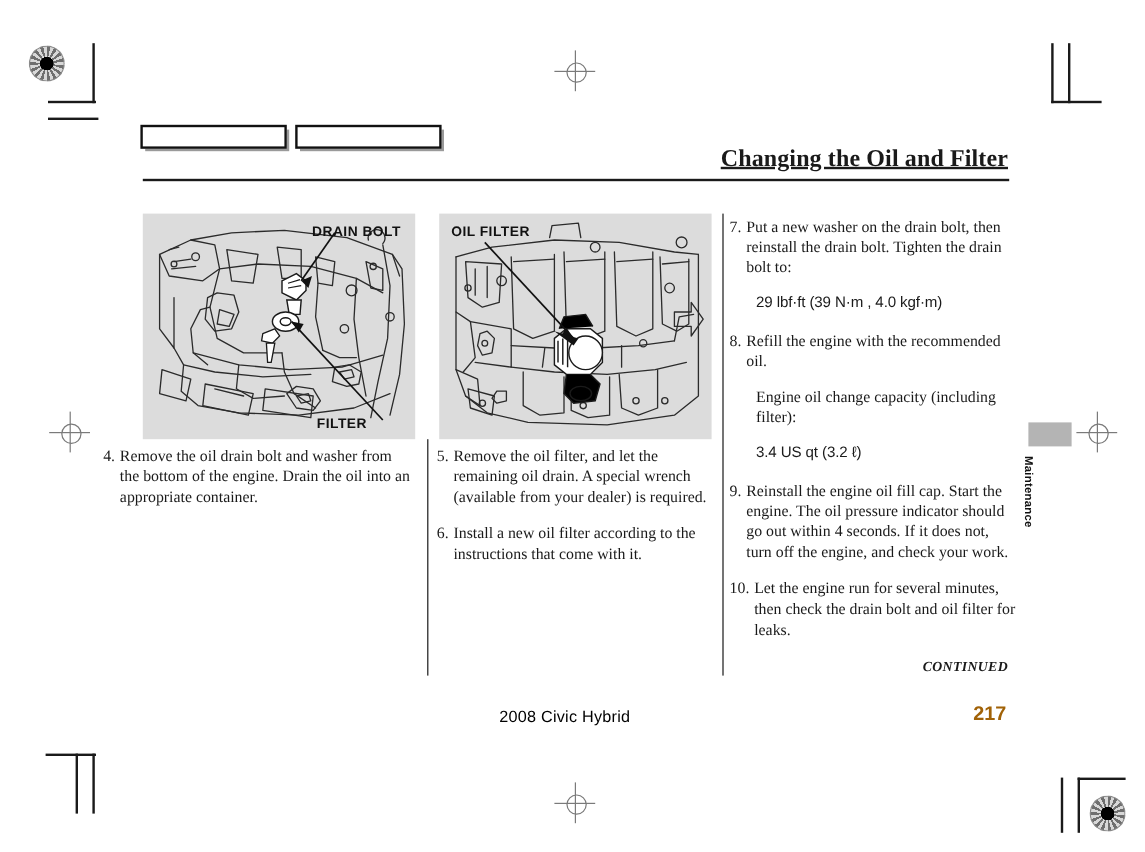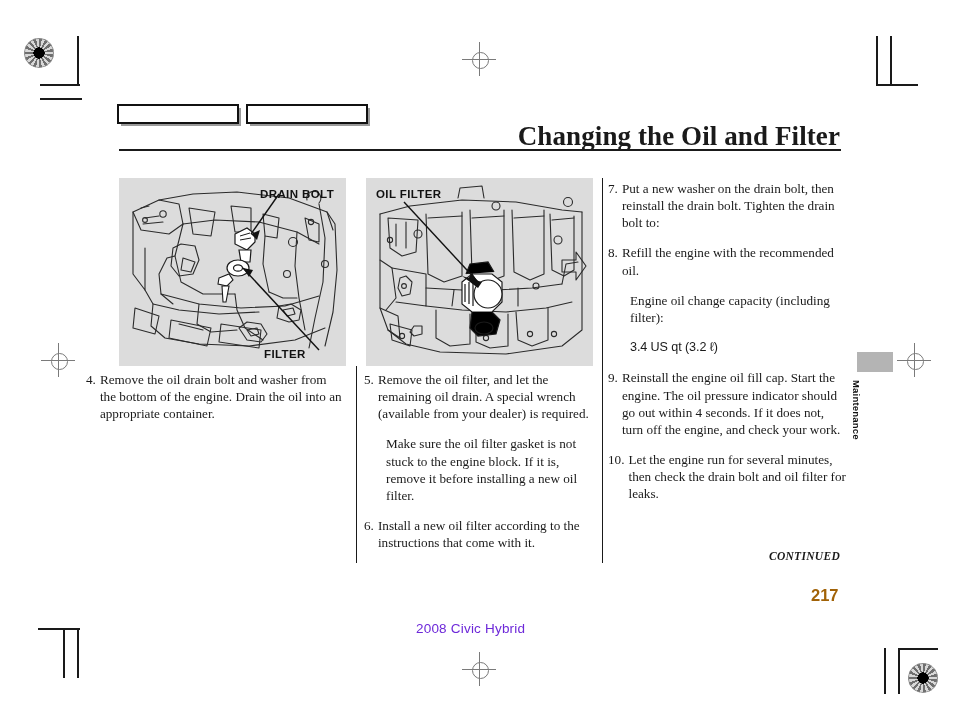--- a/index.html
+++ b/index.html
@@ -58,23 +58,24 @@
     box-shadow: 3px 3px 0 -1px #9a9a9a;
   }
 
   
   .page-title {
     position: absolute;
     right: 114px;
     top: 121px;
     font-family: "Liberation Serif", serif;
     font-weight: bold;
-    font-size: 27px;
+    font-size: 20px;
     letter-spacing: 0.1px;
     white-space: nowrap;
+    text-decoration: underline;
   }
   .title-rule {
     position: absolute;
     left: 119px;
     top: 149px;
     width: 722px;
     height: 2px;
     background: #1a1a1a;
   }
 
@@ -163,22 +164,21 @@
   }
 
   
   .footer-model {
     position: absolute;
     left: 416px;
     top: 590px;
     font-family: "Liberation Sans", sans-serif;
     font-size: 13.5px;
     letter-spacing: 0.2px;
-    color: #6d28d9;
-    margin-top: 31px;
+    color: #000000;
   }
   .footer-page {
     position: absolute;
     left: 811px;
     top: 586px;
     font-family: "Liberation Sans", sans-serif;
     font-weight: bold;
     font-size: 16.5px;
     color: #a16207;
   }
@@ -365,32 +365,32 @@
     <div class="step-num">4.</div>
     <div class="step-body">Remove the oil drain bolt and washer from the bottom of the engine. Drain the oil into an appropriate container.</div>
   </div>
 </div>
 
 <div class="col" style="left:364px; top:371px; width:232px;">
   <div class="step">
     <div class="step-num">5.</div>
     <div class="step-body">Remove the oil filter, and let the remaining oil drain. A special wrench (available from your dealer) is required.</div>
   </div>
-  <div class="para-indent">Make sure the oil filter gasket is not stuck to the engine block. If it is, remove it before installing a new oil filter.</div>
   <div class="step">
     <div class="step-num">6.</div>
     <div class="step-body">Install a new oil filter according to the instructions that come with it.</div>
   </div>
 </div>
 
 <div class="col" style="left:608px; top:180px; width:238px;">
   <div class="step">
     <div class="step-num">7.</div>
     <div class="step-body">Put a new washer on the drain bolt, then reinstall the drain bolt. Tighten the drain bolt to:</div>
   </div>
+  <div class="spec">29 lbf·ft (39 N·m , 4.0 kgf·m)</div>
   <div class="step">
     <div class="step-num">8.</div>
     <div class="step-body">Refill the engine with the recommended oil.</div>
   </div>
   <div class="para-indent">Engine oil change capacity (including filter):</div>
   <div class="spec">3.4 US qt (3.2 ℓ)</div>
   <div class="step">
     <div class="step-num">9.</div>
     <div class="step-body">Reinstall the engine oil fill cap. Start the engine. The oil pressure indicator should go out within 4 seconds. If it does not, turn off the engine, and check your work.</div>
   </div>

